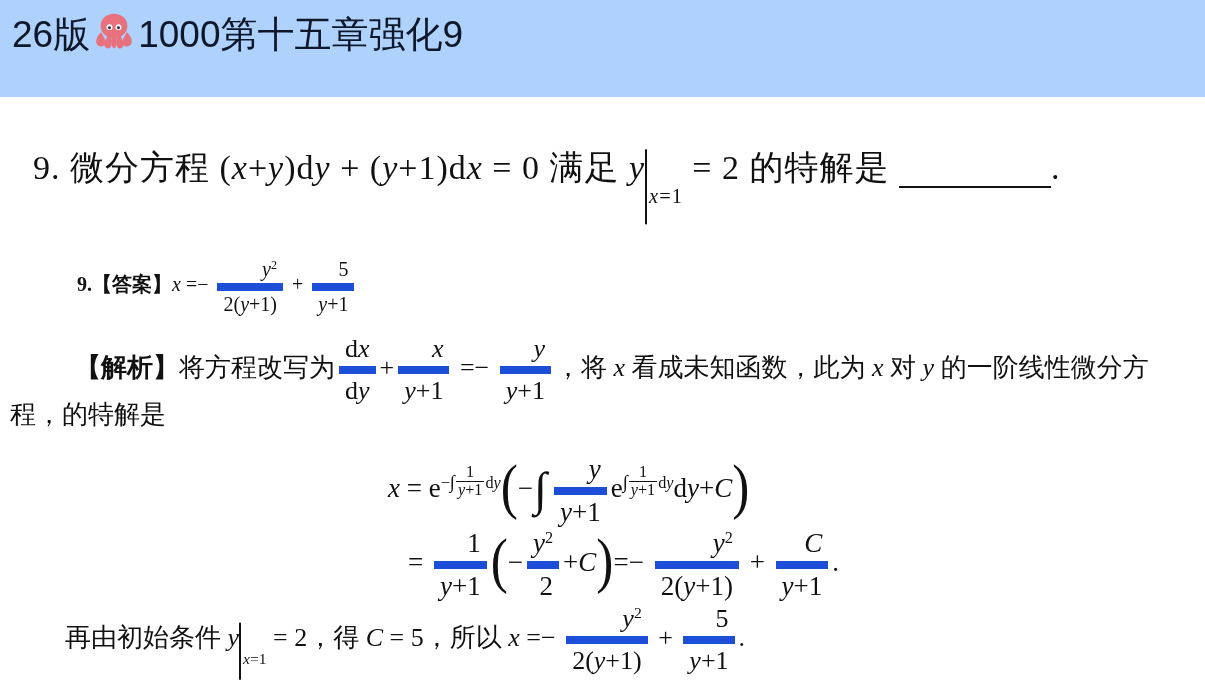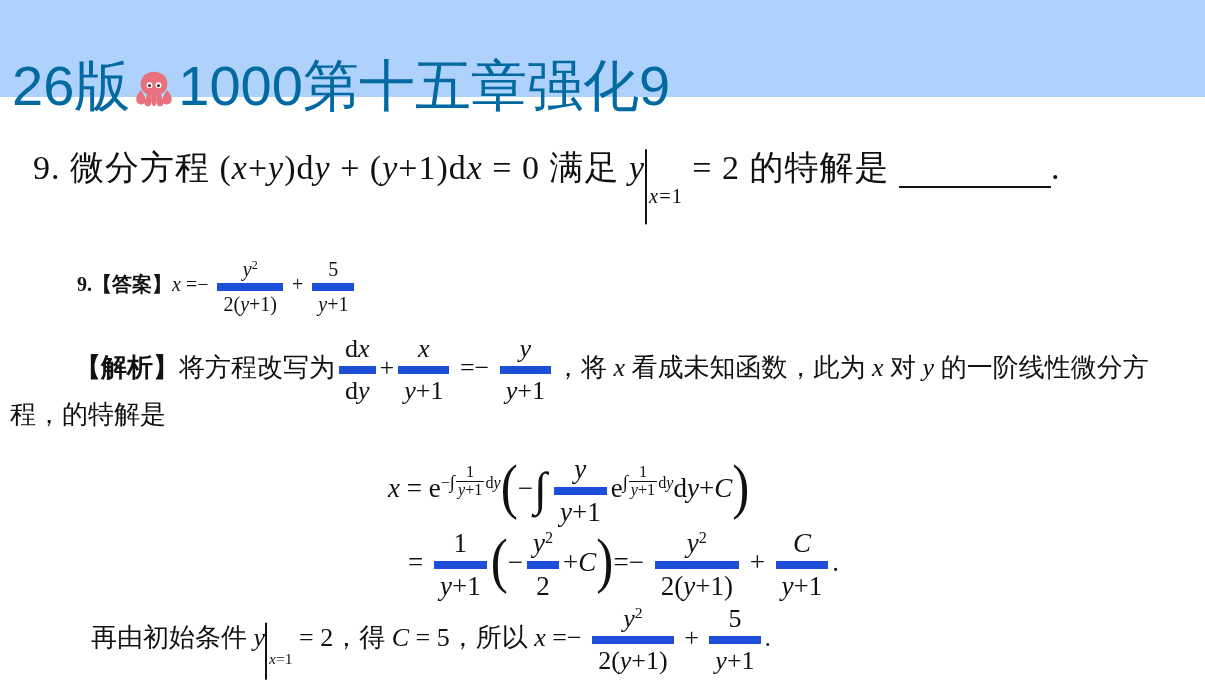--- a/index.html
+++ b/index.html
@@ -7,50 +7,49 @@
   .page {
     position:relative; width:1205px; height:684px; background:#ffffff;
     overflow:hidden; color:#111;
     font-family:"Liberation Serif","DejaVu Serif",serif;
   }
   .titlebar {
     position:absolute; left:0; top:0; width:1205px; height:97px;
     background:#aed2fb;
   }
   .title {
-    position:absolute; left:12px; top:8px; font-size:56px; line-height:1.2;
-    font-family:"Liberation Sans","DejaVu Sans",sans-serif; color:#0369a1;
+    position:absolute; left:12px; top:8px; font-size:37px; line-height:1.2;
+    font-family:"Liberation Sans","DejaVu Sans",sans-serif; color:#0f172a;
     white-space:nowrap;
-    margin-top:44px;
   }
   .title svg { vertical-align:-7px; margin:0 1px; }
 
   .mline { position:absolute; white-space:nowrap; line-height:1.3; }
   .problem  { left:33px;  top:134px; font-size:34px; letter-spacing:1px; }
   .answer   { left:77px;  top:258px; font-size:20px; }
   .analysis1{ left:75px;  top:334px; font-size:26px; }
   .analysis2{ left:10px;  top:398px; font-size:26px; }
   .formula1 { left:388px; top:446px; font-size:27px;margin-top:8px; }
   .formula2 { left:408px; top:528px; font-size:27px; }
-  .lastline { left:91px;  top:604px; font-size:26px; }
+  .lastline { left:65px;  top:604px; font-size:26px; }
 
   
   .tk-r { font-style:normal; }
   .tk-i { font-style:italic; }
   .tk-b { font-weight:bold; }
   .tk-bh { font-weight:bold; font-family:"Liberation Sans","DejaVu Sans",sans-serif; }
   .tk-blank { color:transparent; border-bottom:2px solid #111; letter-spacing:2px;text-align:center; }
   .tk-bigp {
     display:inline-block; font-size:1.9em; line-height:0.9;
     vertical-align:-0.14em; transform:scaleY(1.18); font-weight:400;
   }
   .tk-int  { font-size:1.15em; line-height:0; }
   .tk-bigint { font-size:1.75em; line-height:0; vertical-align:-0.18em; margin:0 3px 0 1px; }
 
-  .frac { display:inline-block; vertical-align:middle; text-align:center; line-height:1.12; margin:0 4px; }
+  .frac { display:inline-block; vertical-align:middle; text-align:right; line-height:1.12; margin:0 4px; }
   .frac > .num { display:block; padding:0 6px 3px; }
   .frac > .den { display:block; border-top:8px solid #1d4ed8; padding:2px 6px 0; }
 
   sup { font-size:0.6em; line-height:0; vertical-align:0.55em; letter-spacing:0; }
 
   .sfrac { display:inline-block; vertical-align:-0.4em; text-align:center; line-height:1.05; margin:0 1px; }
   .sfrac > .num { display:block; padding:0 2px; }
   .sfrac > .den { display:block; border-top:1px solid #111; padding:0 2px; }
 
   .evalwrap { display:inline-block; white-space:nowrap; }

